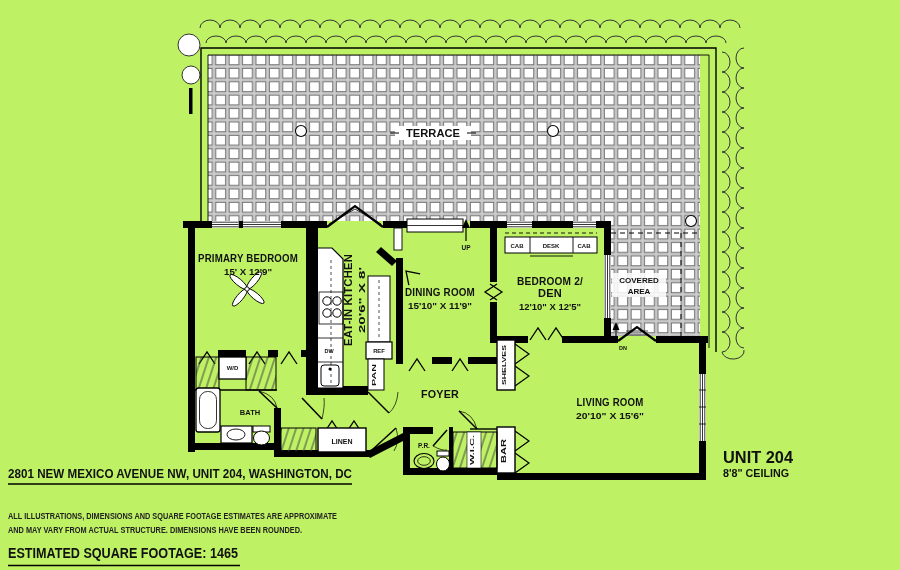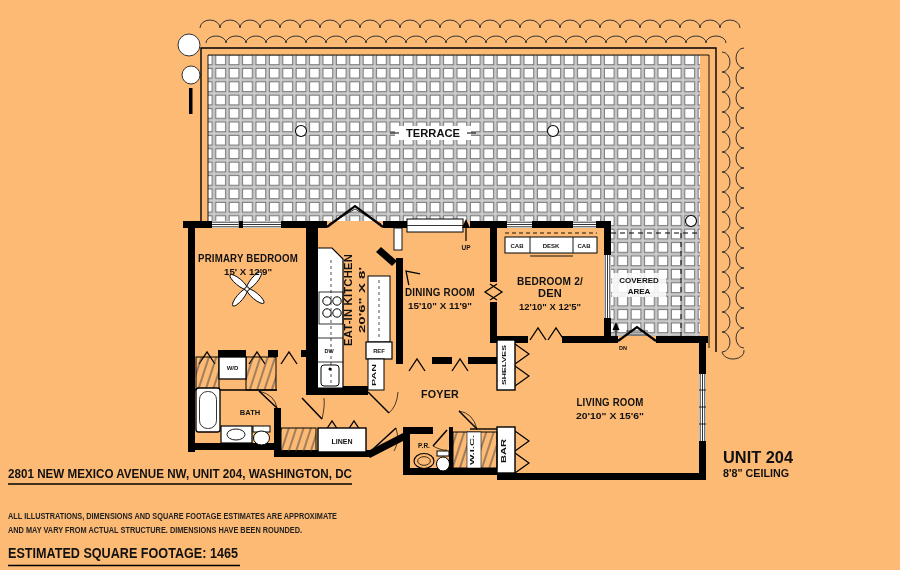--- a/index.html
+++ b/index.html
@@ -1,16 +1,16 @@
 <!DOCTYPE html>
 <html><head>
 <meta charset="utf-8">
 <style>
   html,body{margin:0;padding:0;background:#ffffff;}
-  .stage{position:relative;width:900px;height:570px;background:#fdba74;overflow:hidden;
+  .stage{position:relative;width:900px;height:570px;background:#bef264;overflow:hidden;
          font-family:"Liberation Sans",sans-serif;}
   svg{display:block}
   text{fill:#111;}
   .rmname{font-size:10.5px;font-weight:bold;letter-spacing:.2px;}
   .rmdim{font-size:9.5px;font-weight:bold;}
   .tiny{font-size:6px;font-weight:bold;}
   .mid{font-size:7.5px;font-weight:bold;}
   .addr{font-size:13.5px;font-weight:bold;}
   .disc{font-size:8.2px;font-weight:bold;fill:#222;}
   .foot{font-size:14.5px;font-weight:bold;}

